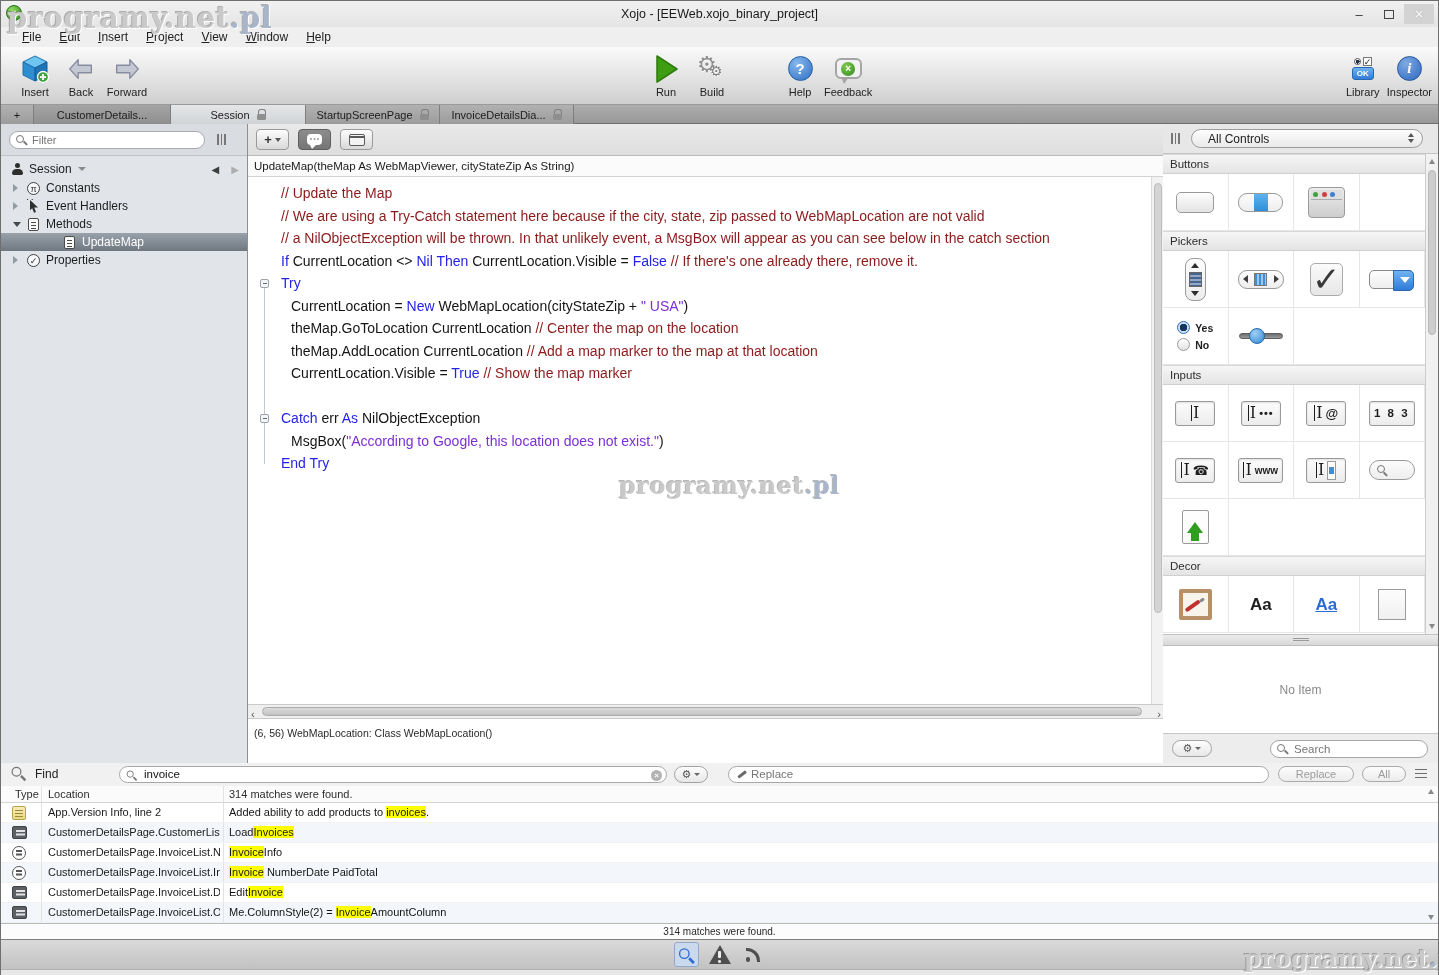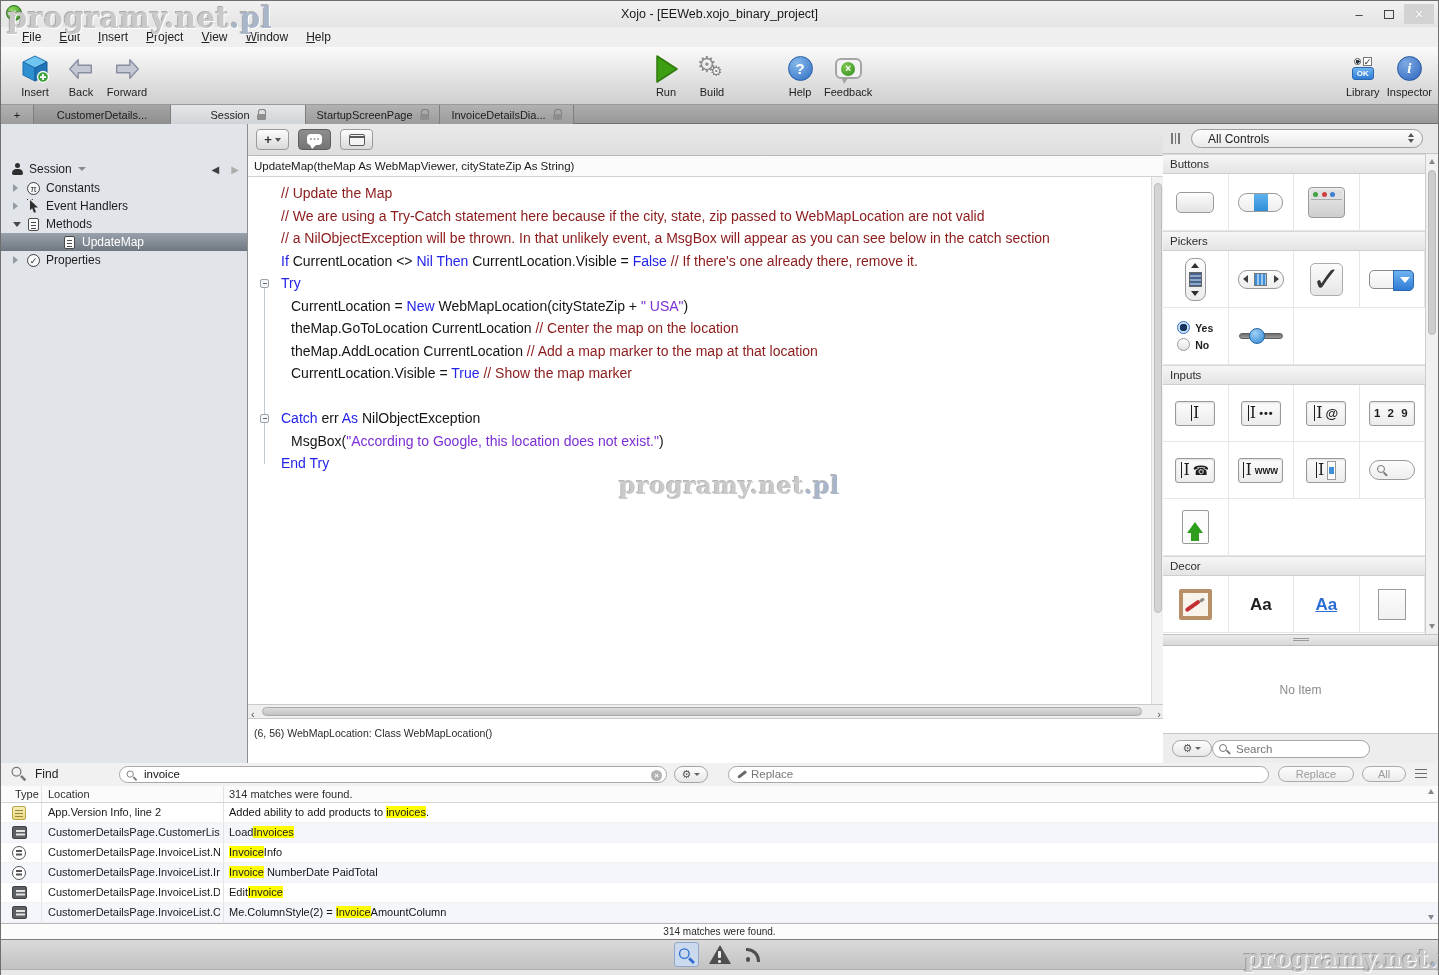--- a/index.html
+++ b/index.html
@@ -141,21 +141,21 @@
   .sb-up{top:5px;border-bottom:5px solid #888}
   .sb-dn{bottom:5px;border-top:5px solid #888}
   .lib-sb .thumb{position:absolute;left:2px;right:2px;top:16px;height:165px;background:#CDCDCD;border-radius:4px;border:1px solid #B9B9B9}
   .splitter{position:absolute;top:510px;left:0;right:0;height:12px;background:linear-gradient(#ECECEC,#D8D8D8);border-top:1px solid #C2C2C2;border-bottom:1px solid #BDBDBD;display:flex;align-items:center;justify-content:center}
   .splitter .handle{width:16px;height:5px;background:repeating-linear-gradient(#9A9A9A 0 1px,transparent 1px 2.5px)}
   .no-item{position:absolute;top:522px;left:0;right:0;height:87px;background:#fff;display:flex;align-items:center;justify-content:center;font-size:12px;color:#8A8A8A}
   .lib-bottom{position:absolute;top:609px;left:0;right:0;height:30px;background:#EDEDED;border-top:1px solid #C6C6C6;display:flex;align-items:center;padding:0 9px}
   .gear-pill{width:40px;height:17px;border:1px solid #A2A2A2;border-radius:9px;background:linear-gradient(#FDFDFD,#E7E7E7);
     display:flex;align-items:center;justify-content:center;gap:3px;font-size:11px;color:#555}
   .gear-pill .dn{width:0;height:0;border-left:3px solid transparent;border-right:3px solid transparent;border-top:3.5px solid #666}
-  .search-pill{position:relative;width:158px;height:18px;border:1px solid #A6A6A6;border-radius:9px;background:#fff;display:flex;align-items:center}
+  .search-pill{position:relative;width:158px;height:18px;margin-left:58px;border:1px solid #A6A6A6;border-radius:9px;background:#fff;display:flex;align-items:center}
   .search-pill .mag{position:absolute;left:6px;top:2px}
   .search-pill input{border:none;outline:none;background:transparent;font-size:11.5px;margin-left:23px;width:120px;color:#444}
 
   
   .findbar{position:absolute;top:762px;left:0;right:0;height:37px;background:#F1F1F1;border-bottom:4px solid #701a75}
   .findbar .mag.big{position:absolute;left:12px;top:4px;transform:scale(1.25)}
   .find-label{position:absolute;left:34px;top:4px;font-size:12px;color:#222}
   .find-pill{position:absolute;left:118px;top:3px;width:548px;height:17px;border:1px solid #A8A8A8;border-radius:9px;background:#fff}
   .find-pill .mag{position:absolute;left:6px;top:1.5px;transform:scale(.9)}
   .find-pill input{border:none;outline:none;background:transparent;position:absolute;left:24px;top:1px;width:490px;font-size:11.5px;color:#111}
@@ -398,20 +398,27 @@
       </div>
       <div class="tab t3">
         <span>InvoiceDetailsDia...</span>
         <span class="lock"></span>
       </div>
     </div>
 
   <div class="main">
 
     <div class="navigator">
+      <div class="filter-row">
+        <span class="filter-pill">
+          <span class="mag"></span>
+          <input placeholder="Filter" style="">
+        </span>
+        <span class="grip"></span>
+      </div>
       <div class="nav-header">
         <span class="person"></span>
         <span>Session</span>
         <span class="caret"></span>
         <span class="nav-arrows">
           <span class="nav-back">◀</span>
           <span class="nav-fwd">▶</span>
         </span>
       </div>
       <div class="tree" id="tree">
@@ -593,21 +600,21 @@
               </span>
             </div>
             <div class="lib-cell">
               <span class="tf">
                 <span class="ibeam">I</span>
                 <span class="sym">@</span>
               </span>
             </div>
             <div class="lib-cell">
               <span class="tf">
-                <span class="num">1 2 9</span>
+                <span class="num">1 8 3</span>
               </span>
             </div>
             <div class="lib-cell">
               <span class="tf">
                 <span class="ibeam">I</span>
                 <span class="sym">☎</span>
               </span>
             </div>
             <div class="lib-cell">
               <span class="tf">

